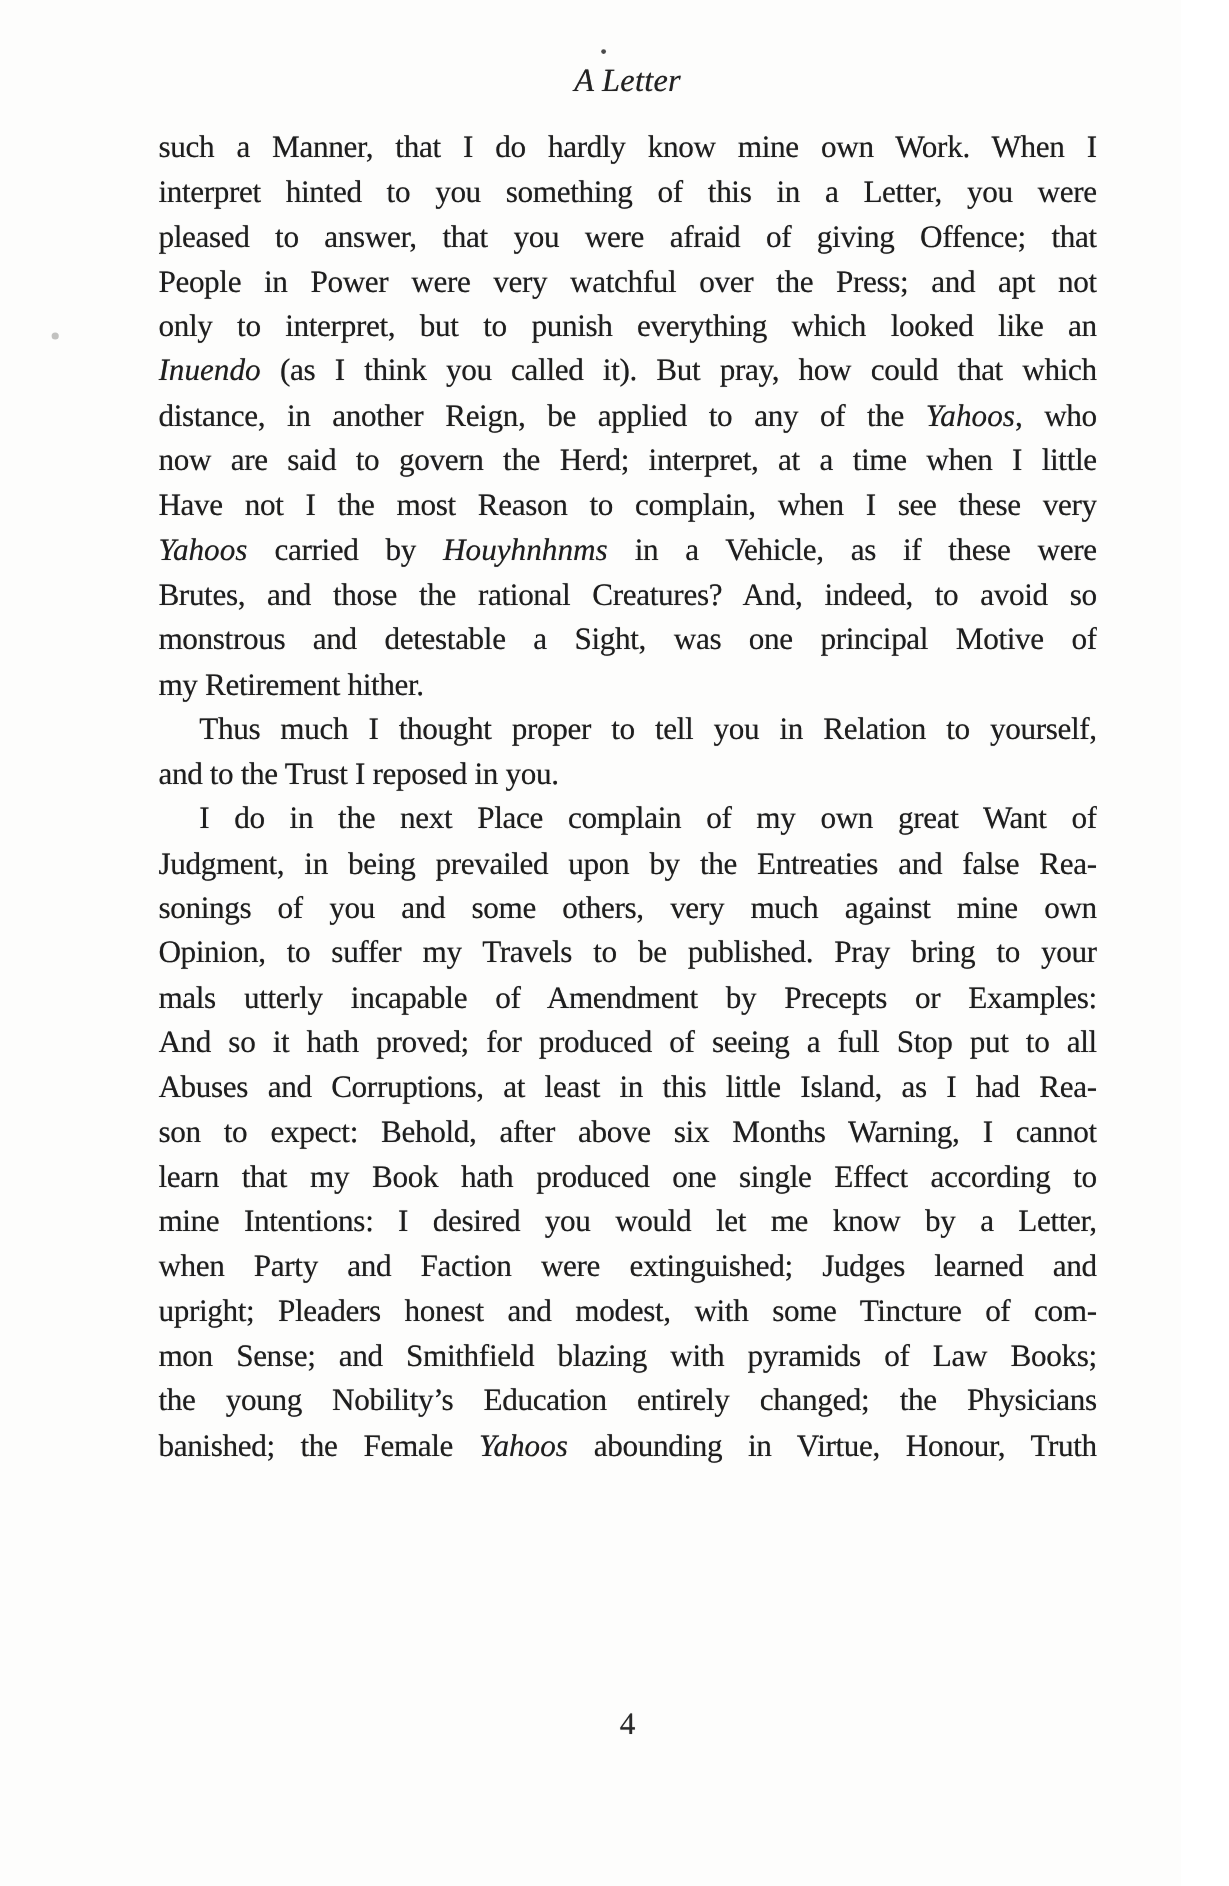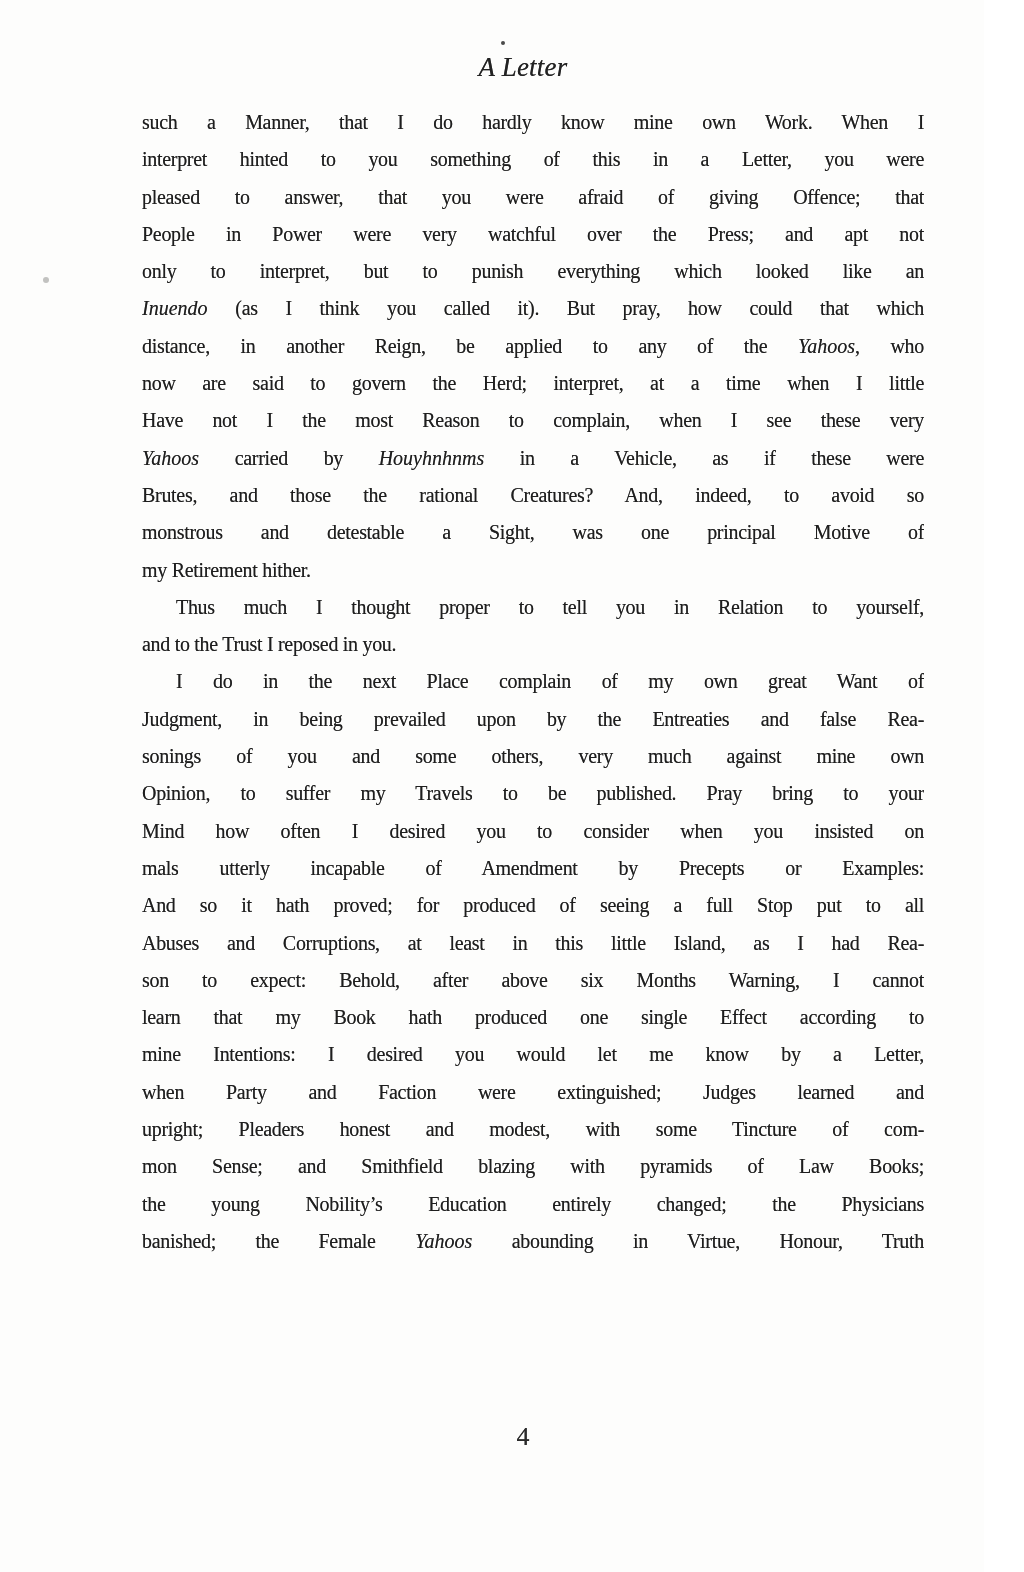--- a/index.html
+++ b/index.html
@@ -26,24 +26,24 @@
     width: 786px;
     text-align: center;
     font-style: italic;
     font-size: 27px;
     letter-spacing: 0.2px;
     color: #222;
     text-shadow: 0 0 0.6px rgba(20,20,20,0.65);
   }
   .text-block {
     position: absolute;
-    left: 142px;
+    left: 132px;
     top: 104px;
     width: 782px;
-    font-size: 20px;
+    font-size: 26px;
     line-height: 37.3px;
     letter-spacing: -0.3px;
     text-shadow: 0 0 0.6px rgba(20,20,20,0.6);
   }
   .text-line {
     text-align: justify;
     text-align-last: justify;
     white-space: normal;
     overflow: hidden;
     max-height: 37.3px;
@@ -110,21 +110,20 @@
       <div class="text-line"><i>Yahoos</i><span> carried by </span><i>Houyhnhnms</i><span> in a Vehicle, as if these were</span></div>
       <div class="text-line"><span>Brutes, and those the rational Creatures? And, indeed, to avoid so</span></div>
       <div class="text-line"><span>monstrous and detestable a Sight, was one principal Motive of</span></div>
       <div class="text-line align-left"><span>my Retirement hither.</span></div>
       <div class="text-line indented"><span>Thus much I thought proper to tell you in Relation to yourself,</span></div>
       <div class="text-line align-left"><span>and to the Trust I reposed in you.</span></div>
       <div class="text-line indented"><span>I do in the next Place complain of my own great Want of</span></div>
       <div class="text-line"><span>Judgment, in being prevailed upon by the Entreaties and false Rea-</span></div>
       <div class="text-line"><span>sonings of you and some others, very much against mine own</span></div>
       <div class="text-line"><span>Opinion, to suffer my Travels to be published. Pray bring to your</span></div>
-      <div class="text-line"><span>Mind how often I desired you to consider when you insisted on</span></div>
       <div class="text-line"><span>mals utterly incapable of Amendment by Precepts or Examples:</span></div>
       <div class="text-line"><span>And so it hath proved; for produced of seeing a full Stop put to all</span></div>
       <div class="text-line"><span>Abuses and Corruptions, at least in this little Island, as I had Rea-</span></div>
       <div class="text-line"><span>son to expect: Behold, after above six Months Warning, I cannot</span></div>
       <div class="text-line"><span>learn that my Book hath produced one single Effect according to</span></div>
       <div class="text-line"><span>mine Intentions: I desired you would let me know by a Letter,</span></div>
       <div class="text-line"><span>when Party and Faction were extinguished; Judges learned and</span></div>
       <div class="text-line"><span>upright; Pleaders honest and modest, with some Tincture of com-</span></div>
       <div class="text-line"><span>mon Sense; and Smithfield blazing with pyramids of Law Books;</span></div>
       <div class="text-line"><span>the young Nobility’s Education entirely changed; the Physicians</span></div>

